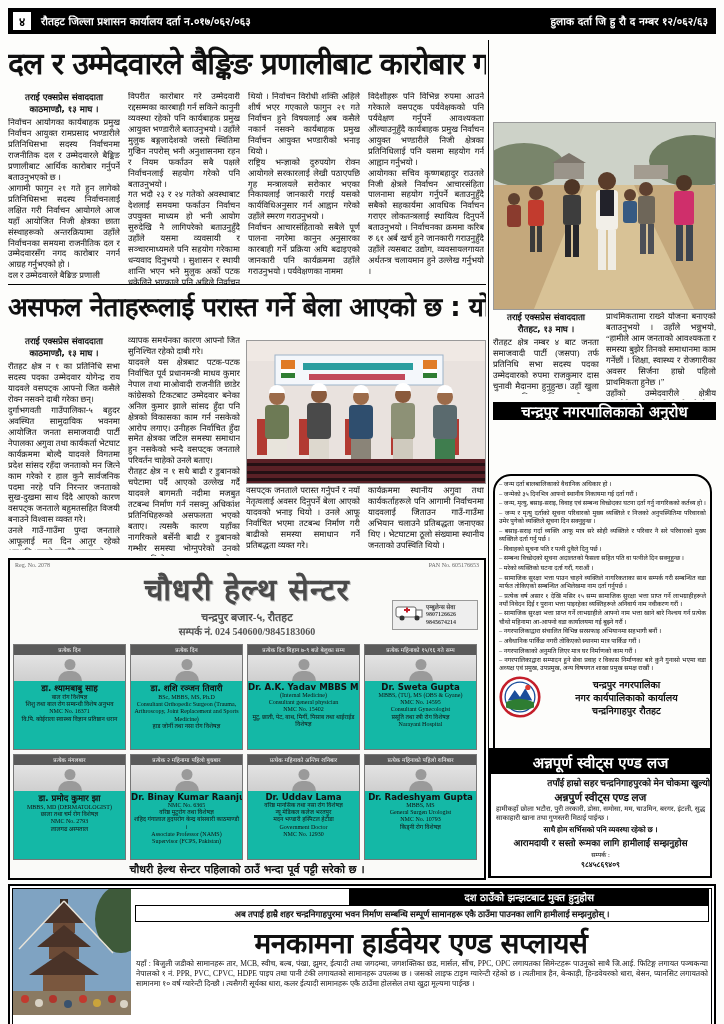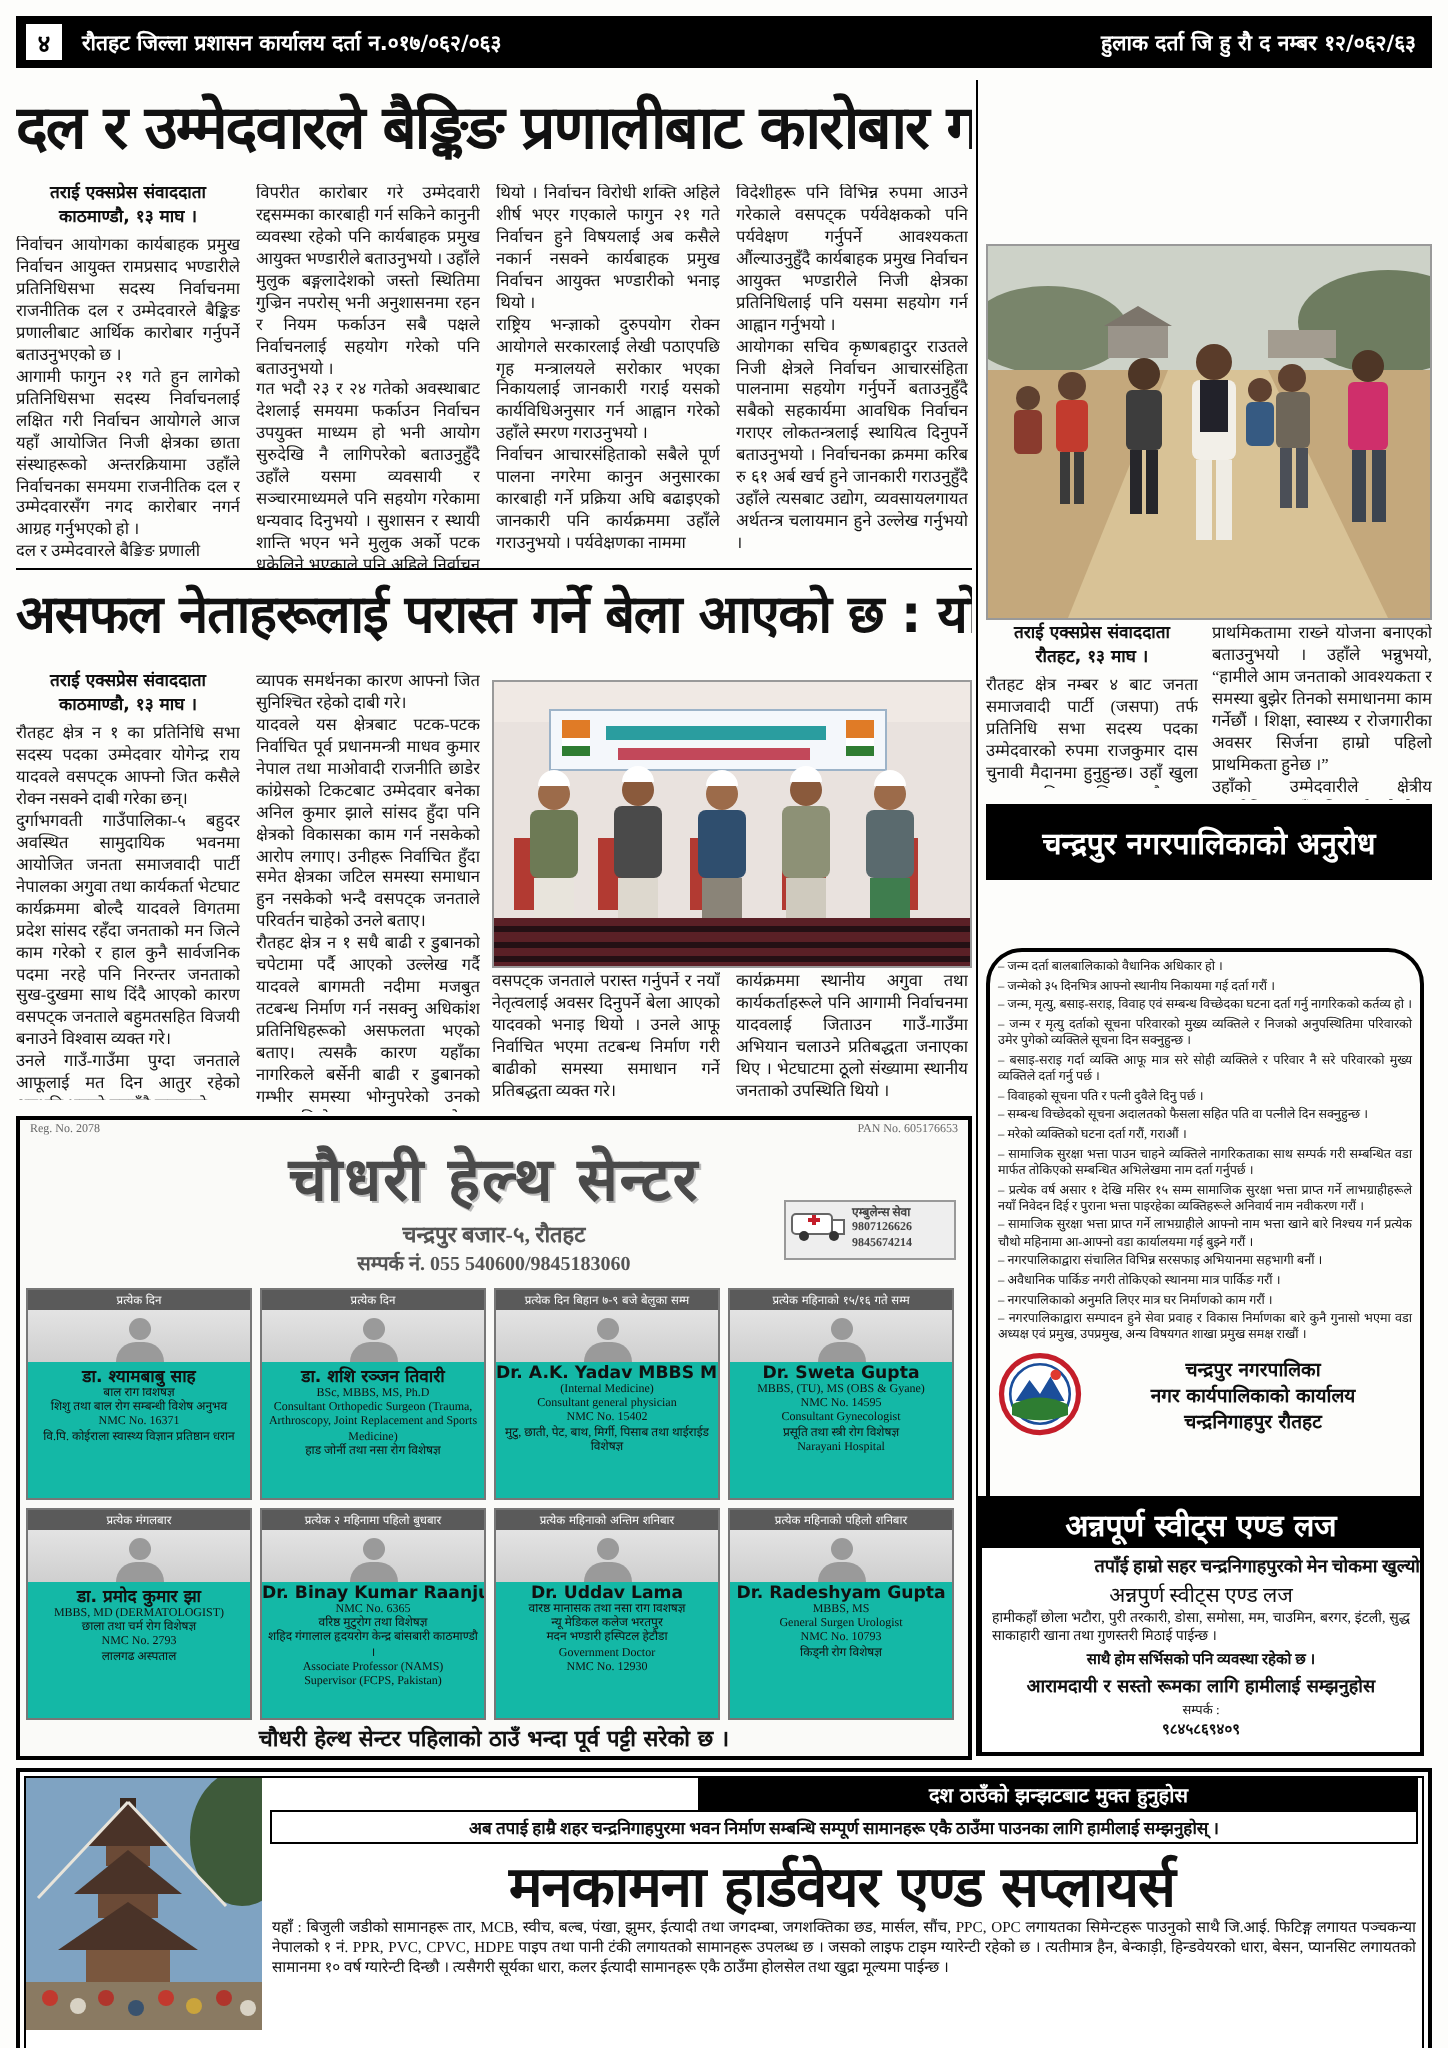--- a/index.html
+++ b/index.html
@@ -28,36 +28,36 @@
 
   .col{font-size:8.3px;line-height:1.32;text-align:justify;overflow:hidden;white-space:pre-line;}
   .byline{font-weight:bold;text-align:center;font-size:8.6px;line-height:1.35;
           font-family:"DejaVu Sans",sans-serif;margin-bottom:3px;white-space:pre-line;}
 
   
   .photo{overflow:hidden;border:1px solid #999;background:#ddd;}
   .photo svg{display:block;}
 
   
-  .notice-title{left:493px;top:402px;width:223px;height:38px;background:#000;color:#fff;
+  .notice-title{left:493px;top:402px;width:223px;height:18px;background:#000;color:#fff;
                 font-family:"DejaVu Sans",sans-serif;font-weight:bold;font-size:15px;
                 display:flex;align-items:center;justify-content:center;white-space:nowrap;overflow:hidden;}
   .notice-box{left:493px;top:430px;width:219px;height:313px;border:2px solid #000;border-radius:18px;
               padding:4px 4px 0 4px;box-sizing:border-box;overflow:hidden;margin-top:44px;}
   .notice-item{font-size:6.3px;line-height:1.3;text-align:justify;margin-bottom:1.5px;}
   .org-row{display:flex;align-items:center;gap:6px;margin-top:3px;}
   .org-text{flex:1;text-align:center;font-weight:bold;font-size:9.5px;line-height:1.35;
             font-family:"DejaVu Sans",sans-serif;white-space:pre-line;}
 
   
   .ann{left:489px;top:748px;width:223px;height:130px;border:2px solid #000;box-sizing:border-box;background:#fff;}
   .ann-title{background:#000;color:#fff;font-family:"DejaVu Sans",sans-serif;font-weight:bold;
              font-size:15px;text-align:center;padding:2px 0;white-space:nowrap;overflow:hidden;}
   .ann-line1{font-weight:bold;font-size:9px;text-align:right;margin-top:2px;}
-  .ann-line2{font-weight:normal;font-size:10.5px;text-align:center;margin:1px 0;}
+  .ann-line2{font-weight:bold;font-size:10.5px;text-align:center;margin:1px 0;}
   .ann-body{font-size:7px;line-height:1.3;text-align:justify;padding:0 5px;}
   .ann-home{font-weight:bold;font-size:7.5px;text-align:center;margin-top:1px;}
   .ann-rooms{font-weight:bold;font-size:9px;text-align:center;margin-top:2px;font-family:"DejaVu Sans",sans-serif;}
   .ann-contact{font-size:6.5px;text-align:center;margin-top:1px;}
   .ann-phone{font-size:7.5px;text-align:center;font-weight:bold;}
 
   
   .health{left:8px;top:558px;width:478px;height:322px;border:2px solid #000;box-sizing:border-box;background:#fafaf8;}
   .reg{position:absolute;left:5px;top:2px;font-size:6px;color:#666;}
   .pan{position:absolute;right:5px;top:2px;font-size:6px;color:#666;}
@@ -285,21 +285,21 @@
     <div class="ann-rooms">आरामदायी र सस्तो रूमका लागि हामीलाई सम्झनुहोस</div>
     <div class="ann-contact">सम्पर्क :</div>
     <div class="ann-phone">९८४५८६९४०९</div>
   </div>
 
   <div class="abs health">
     <div class="reg">Reg. No. 2078</div>
     <div class="pan">PAN No. 605176653</div>
     <div class="hc-title">चौधरी हेल्थ सेन्टर</div>
     <div class="hc-addr">चन्द्रपुर बजार-५, रौतहट</div>
-    <div class="hc-contact">सम्पर्क नं. 055 540600/9845183060</div>
+    <div class="hc-contact">सम्पर्क नं. 024 540600/9845183060</div>
     <div class="amb">
       <span>
         <svg width="28" height="18" viewBox="0 0 28 18" xmlns="http://www.w3.org/2000/svg">
           <rect x="1" y="3" width="20" height="10" rx="2" fill="#fff" stroke="#666"></rect>
           <rect x="21" y="6" width="6" height="7" fill="#fff" stroke="#666"></rect>
           <rect x="9" y="5" width="6" height="2" fill="#c41e2a"></rect>
             <rect x="11" y="3.5" width="2" height="5" fill="#c41e2a"></rect>
           <circle cx="7" cy="14" r="2.5" fill="#333"></circle>
             <circle cx="22" cy="14" r="2.5" fill="#333"></circle>
         </svg>

